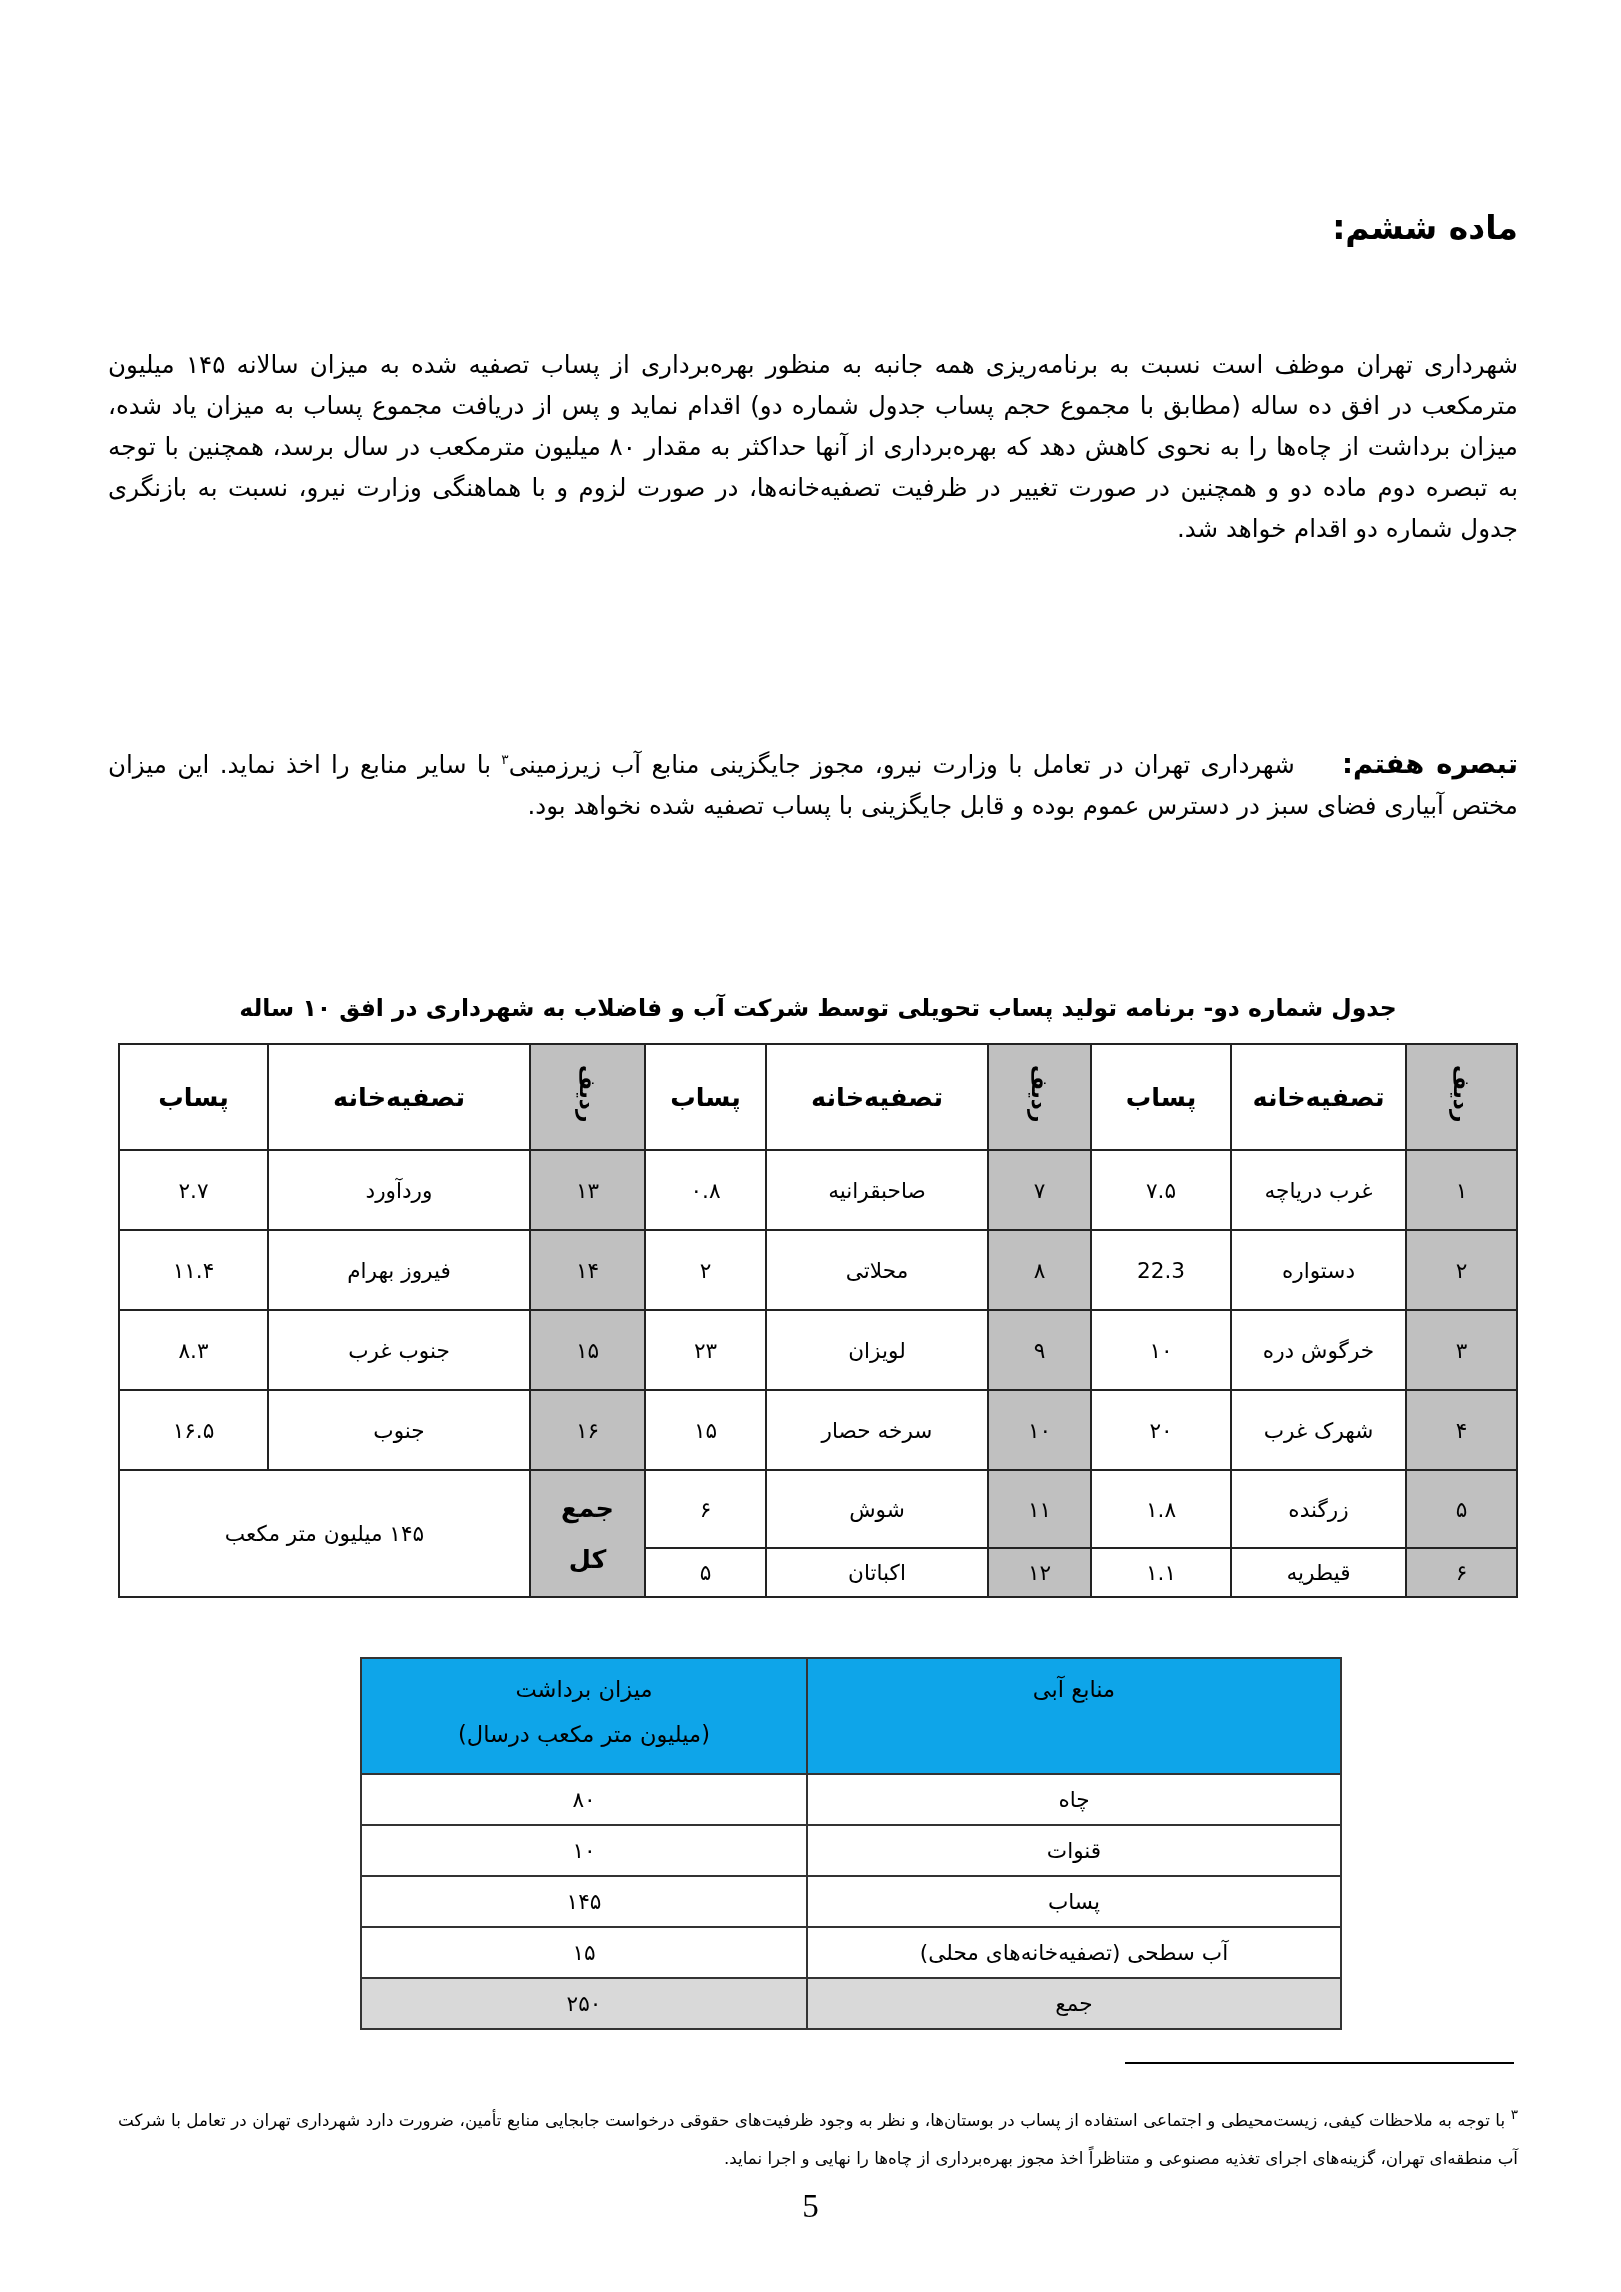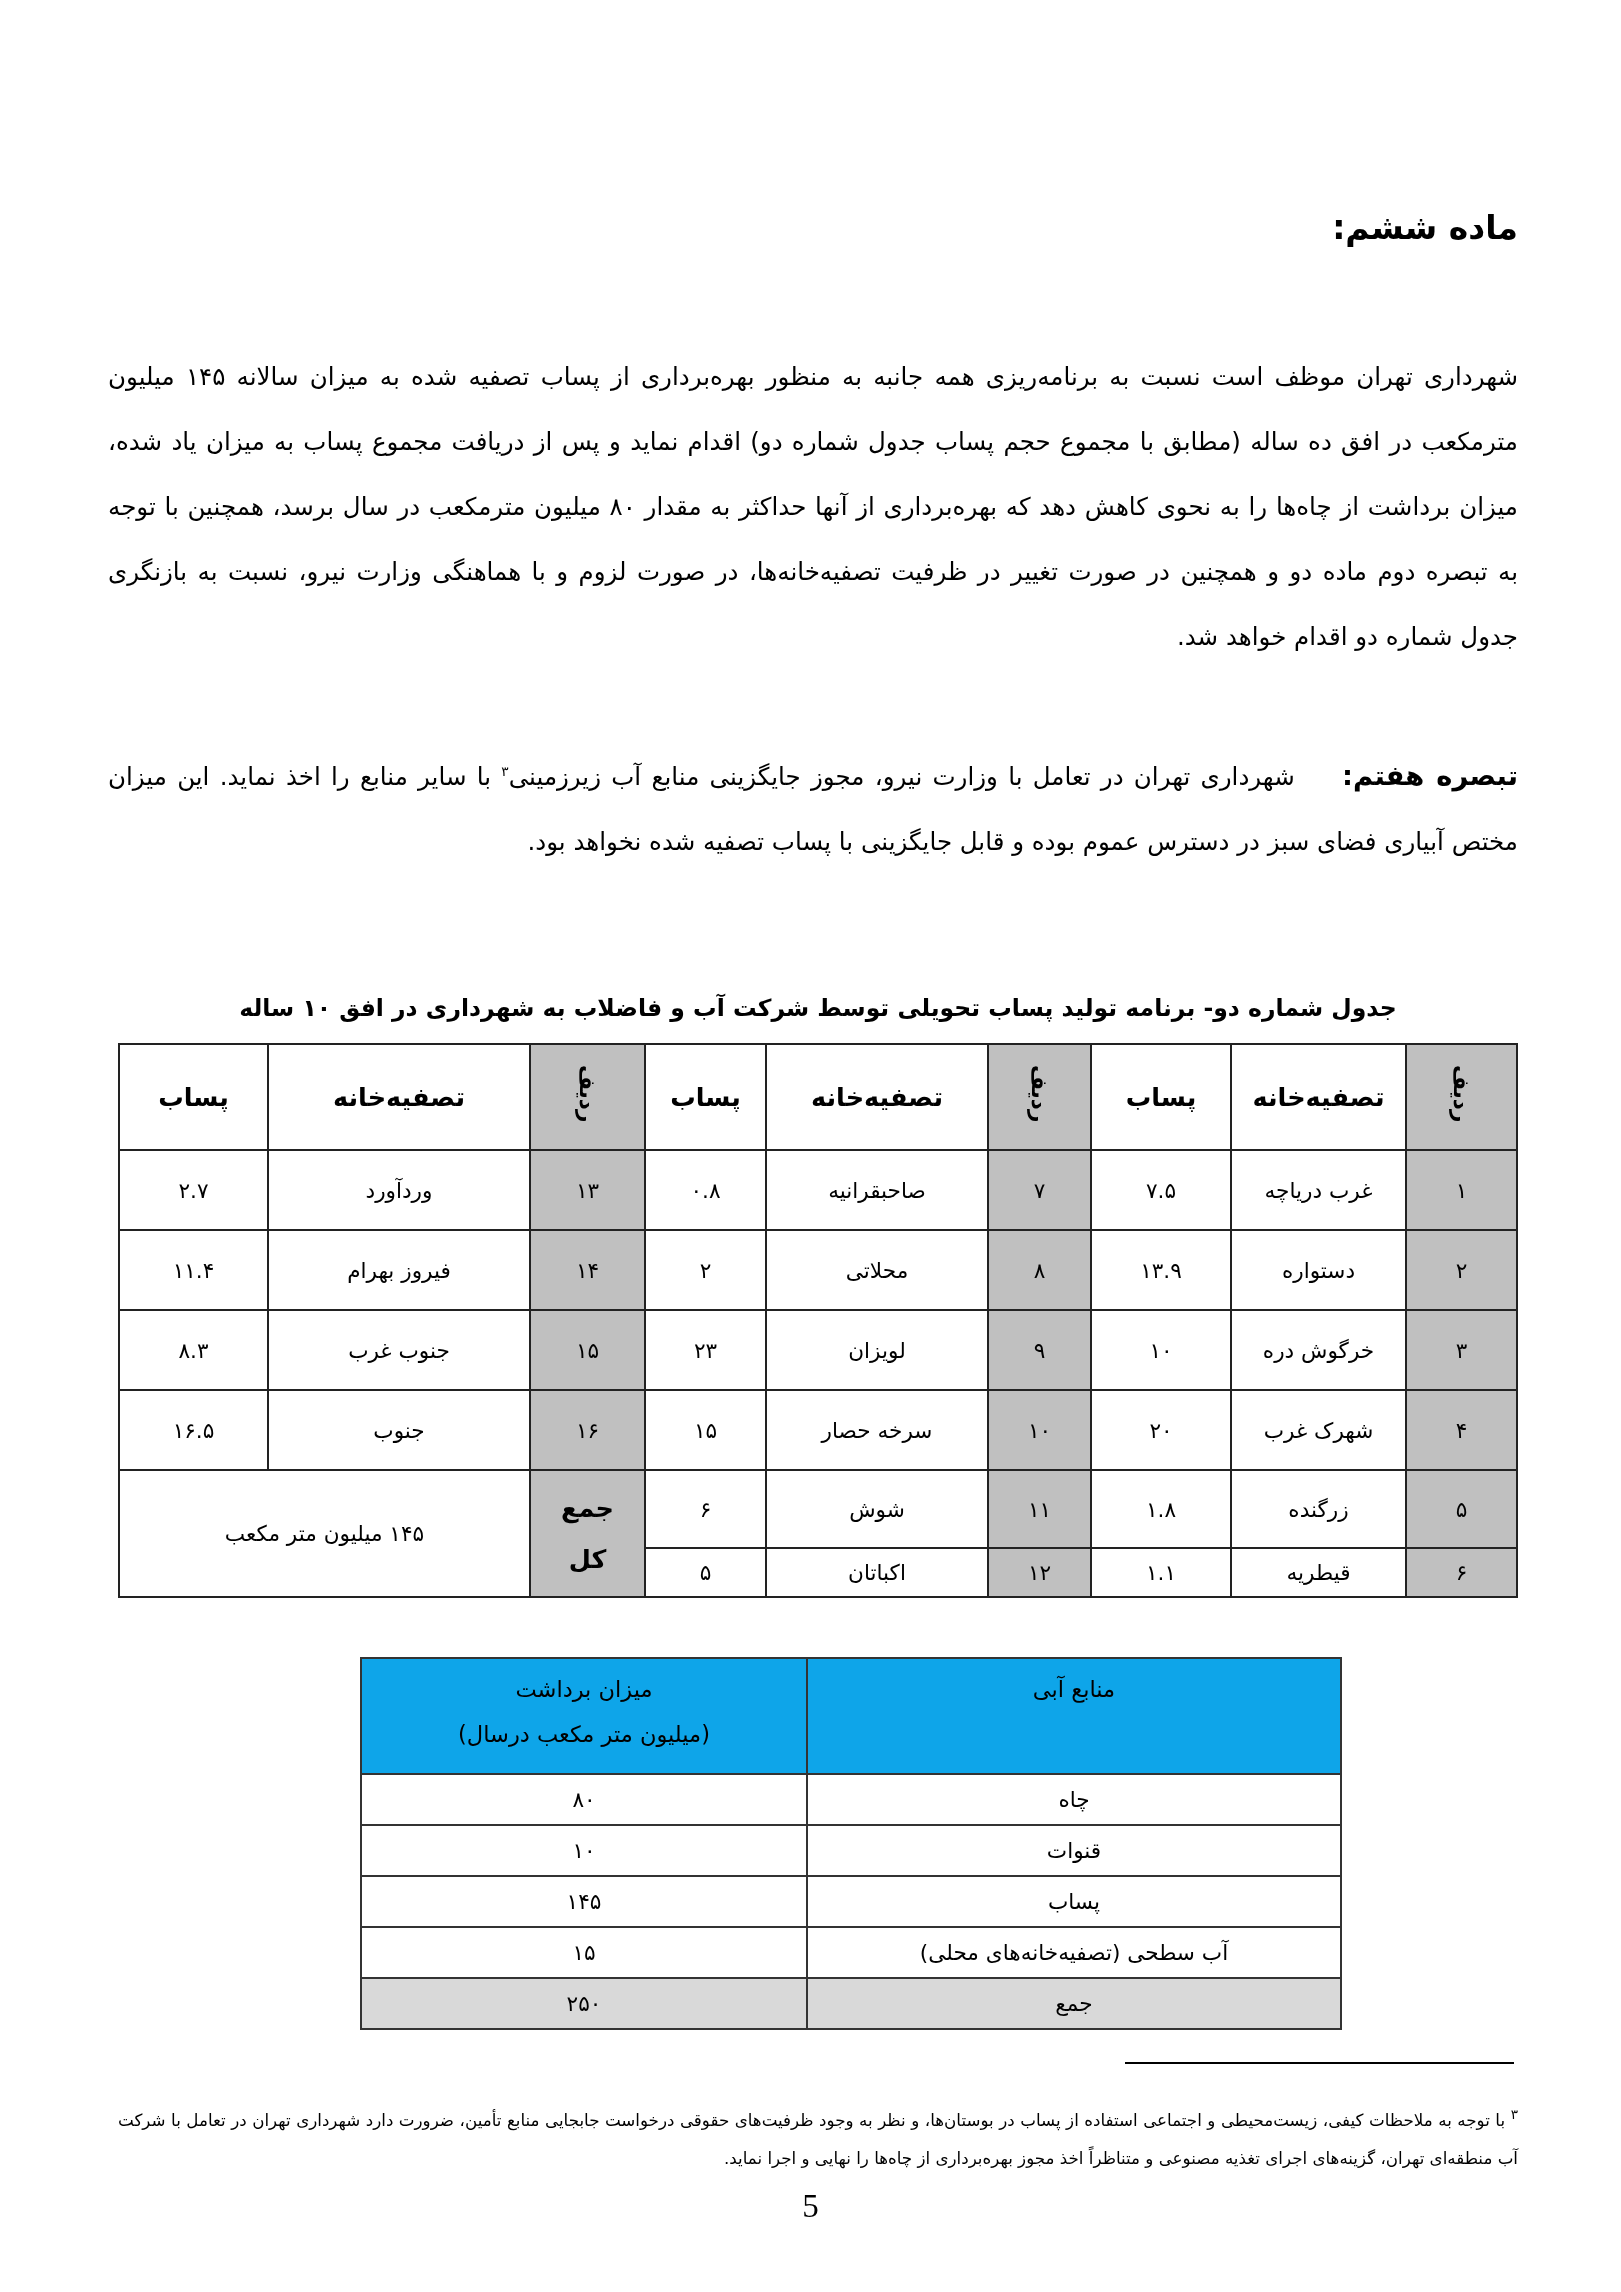--- a/index.html
+++ b/index.html
@@ -10,21 +10,21 @@
       direction: rtl;
     }
     .page { position: absolute; left: 0; top: 0; width: 1621px; height: 2180px; }
 
     .heading {
       position: absolute; right: 103px; top: 208px;
       font-size: 33px; font-weight: bold; margin: 0;
     }
     .para {
       position: absolute; left: 108px; right: 103px;
-      font-size: 24.5px; line-height: 65px; text-align: justify;
+      font-size: 24.5px; line-height: 41px; text-align: justify;
       text-align-last: right;
     }
     .para1 { top: 319px; }
     .para2 { top: 714px; }
     .note-label { font-weight: bold; text-decoration-thickness: 2.9px; text-underline-offset: 5.9px; font-size: 27.4px; margin-left: 37px; }
     sup { font-size: 13.7px; }
 
     .t2-caption {
       position: absolute; left: 118px; right: 103px; top: 994px;
       text-align: center; font-size: 23.5px; font-weight: bold;
@@ -117,21 +117,21 @@
       <td class="gray">۷</td>
       <td>صاحبقرانیه</td>
       <td>۰.۸</td>
       <td class="gray">۱۳</td>
       <td>وردآورد</td>
       <td>۲.۷</td>
     </tr>
     <tr>
       <td class="gray">۲</td>
       <td>دستواره</td>
-      <td>۱۳.۹</td>
+      <td>22.3</td>
       <td class="gray">۸</td>
       <td>محلاتی</td>
       <td>۲</td>
       <td class="gray">۱۴</td>
       <td>فیروز بهرام</td>
       <td>۱۱.۴</td>
     </tr>
     <tr>
       <td class="gray">۳</td>
       <td>خرگوش دره</td>

